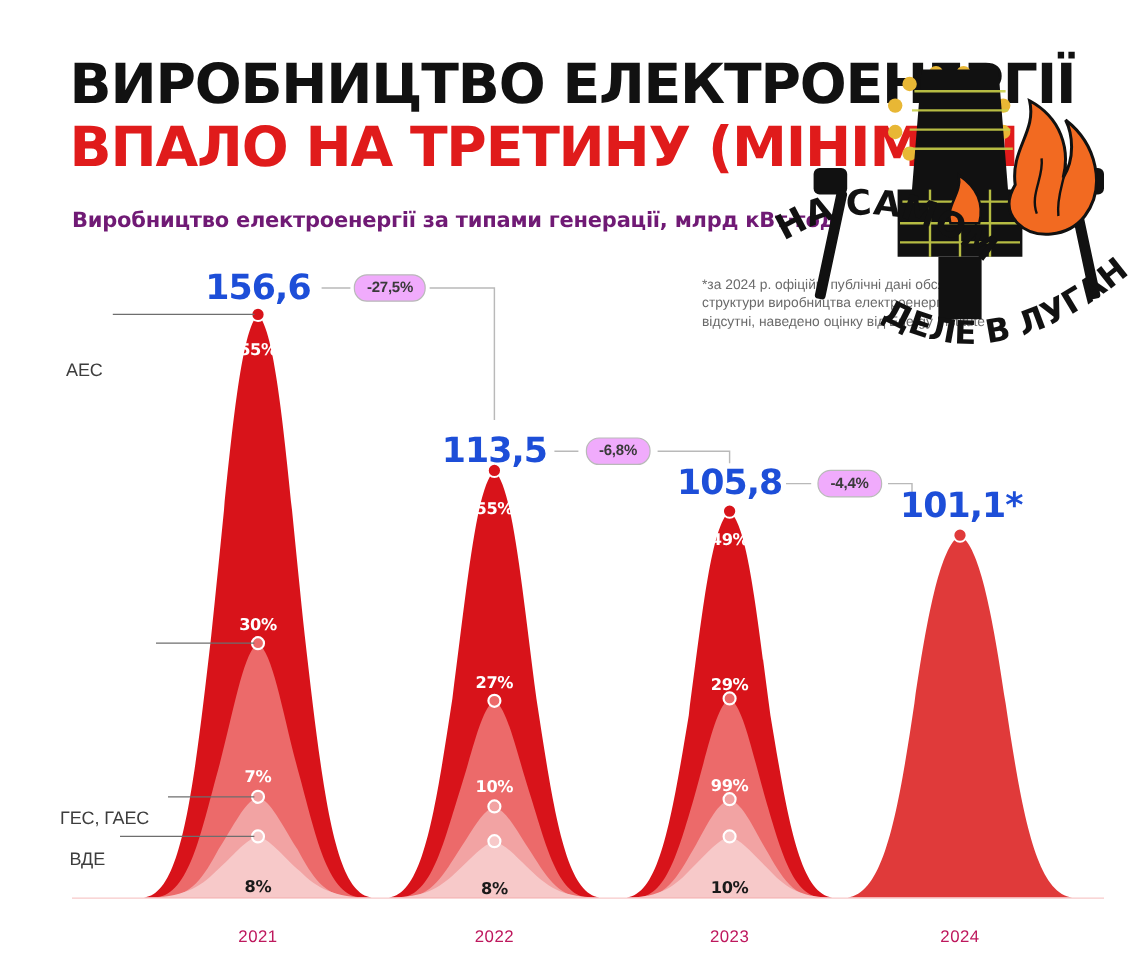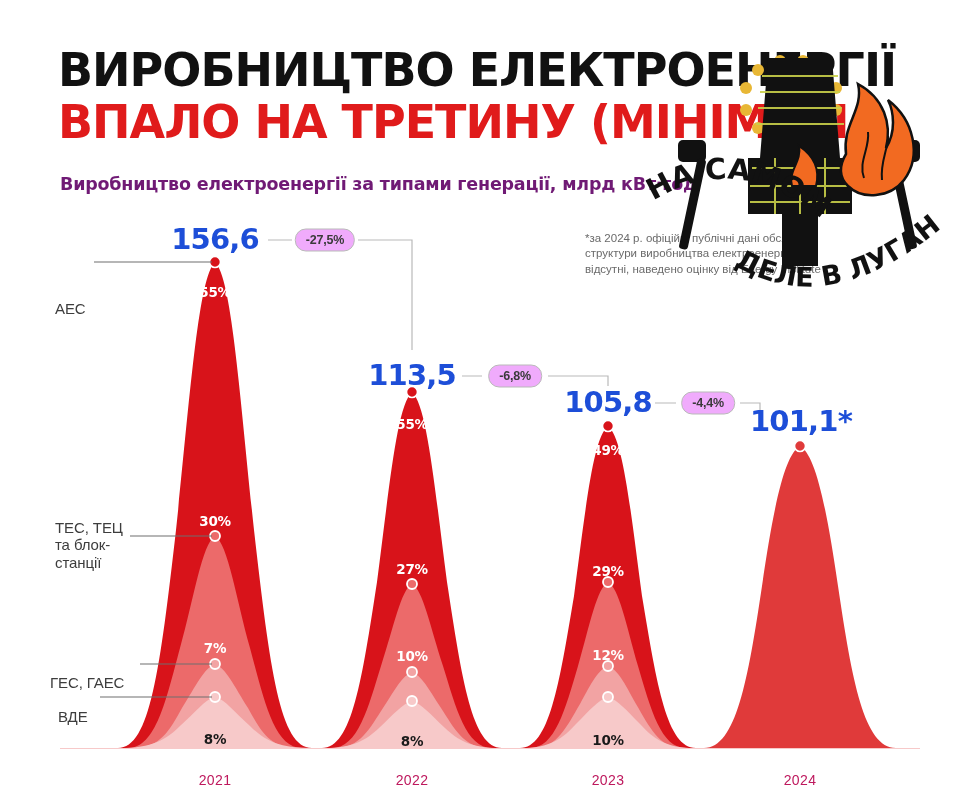--- a/index.html
+++ b/index.html
@@ -284,25 +284,20 @@
           <path d="M 655 203 L 676 203 M 740 203 L 760 203 L 760 222"></path>
         </g>
       </g>
 
       <line x1="60" y1="548.5" x2="920" y2="548.5" stroke="#f7c9c9" stroke-width="1"></line>
     </svg>
   </div>
 
   <div class="series-label" style="left:55px; top:252px;margin-top:48px;">АЕС</div>
 
-  <div class="series-label" style="left:55px; top:519px;">
-    <div>ТЕС, ТЕЦ</div>
-    <div>та блок-</div>
-    <div>станції</div>
-  </div>
 
   <div class="series-label" style="left:50px; top:674px;">ГЕС, ГАЕС</div>
 
   <div class="series-label" style="left:58px; top:708px;">ВДЕ</div>
 
   <div class="total" style="left:215px; top:222px;">156,6</div>
   <div class="total" style="left:412px; top:358px;">113,5</div>
   <div class="total" style="left:608px; top:385px;">105,8</div>
   <div class="total" style="left:801px; top:404px;">101,1*</div>
 
@@ -315,21 +310,21 @@
   <div class="pct pct-light" style="left:215px; top:648px;">7%</div>
   <div class="pct pct-dark" style="left:215px; top:739px;">8%</div>
 
   <div class="pct pct-light" style="left:412px; top:424px;">55%</div>
   <div class="pct pct-light" style="left:412px; top:569px;">27%</div>
   <div class="pct pct-light" style="left:412px; top:656px;">10%</div>
   <div class="pct pct-dark" style="left:412px; top:741px;">8%</div>
 
   <div class="pct pct-light" style="left:608px; top:450px;">49%</div>
   <div class="pct pct-light" style="left:608px; top:571px;">29%</div>
-  <div class="pct pct-light" style="left:608px; top:655px;">12%</div>
+  <div class="pct pct-light" style="left:608px; top:655px;">99%</div>
   <div class="pct pct-dark" style="left:608px; top:740px;">10%</div>
 
   <div class="year-label" style="left:215px;">2021</div>
   <div class="year-label" style="left:412px;">2022</div>
   <div class="year-label" style="left:608px;">2023</div>
   <div class="year-label" style="left:800px;">2024</div>
 
   <svg class="watermark" viewBox="0 0 320 300">
 
     <g fill="#e8b735">

